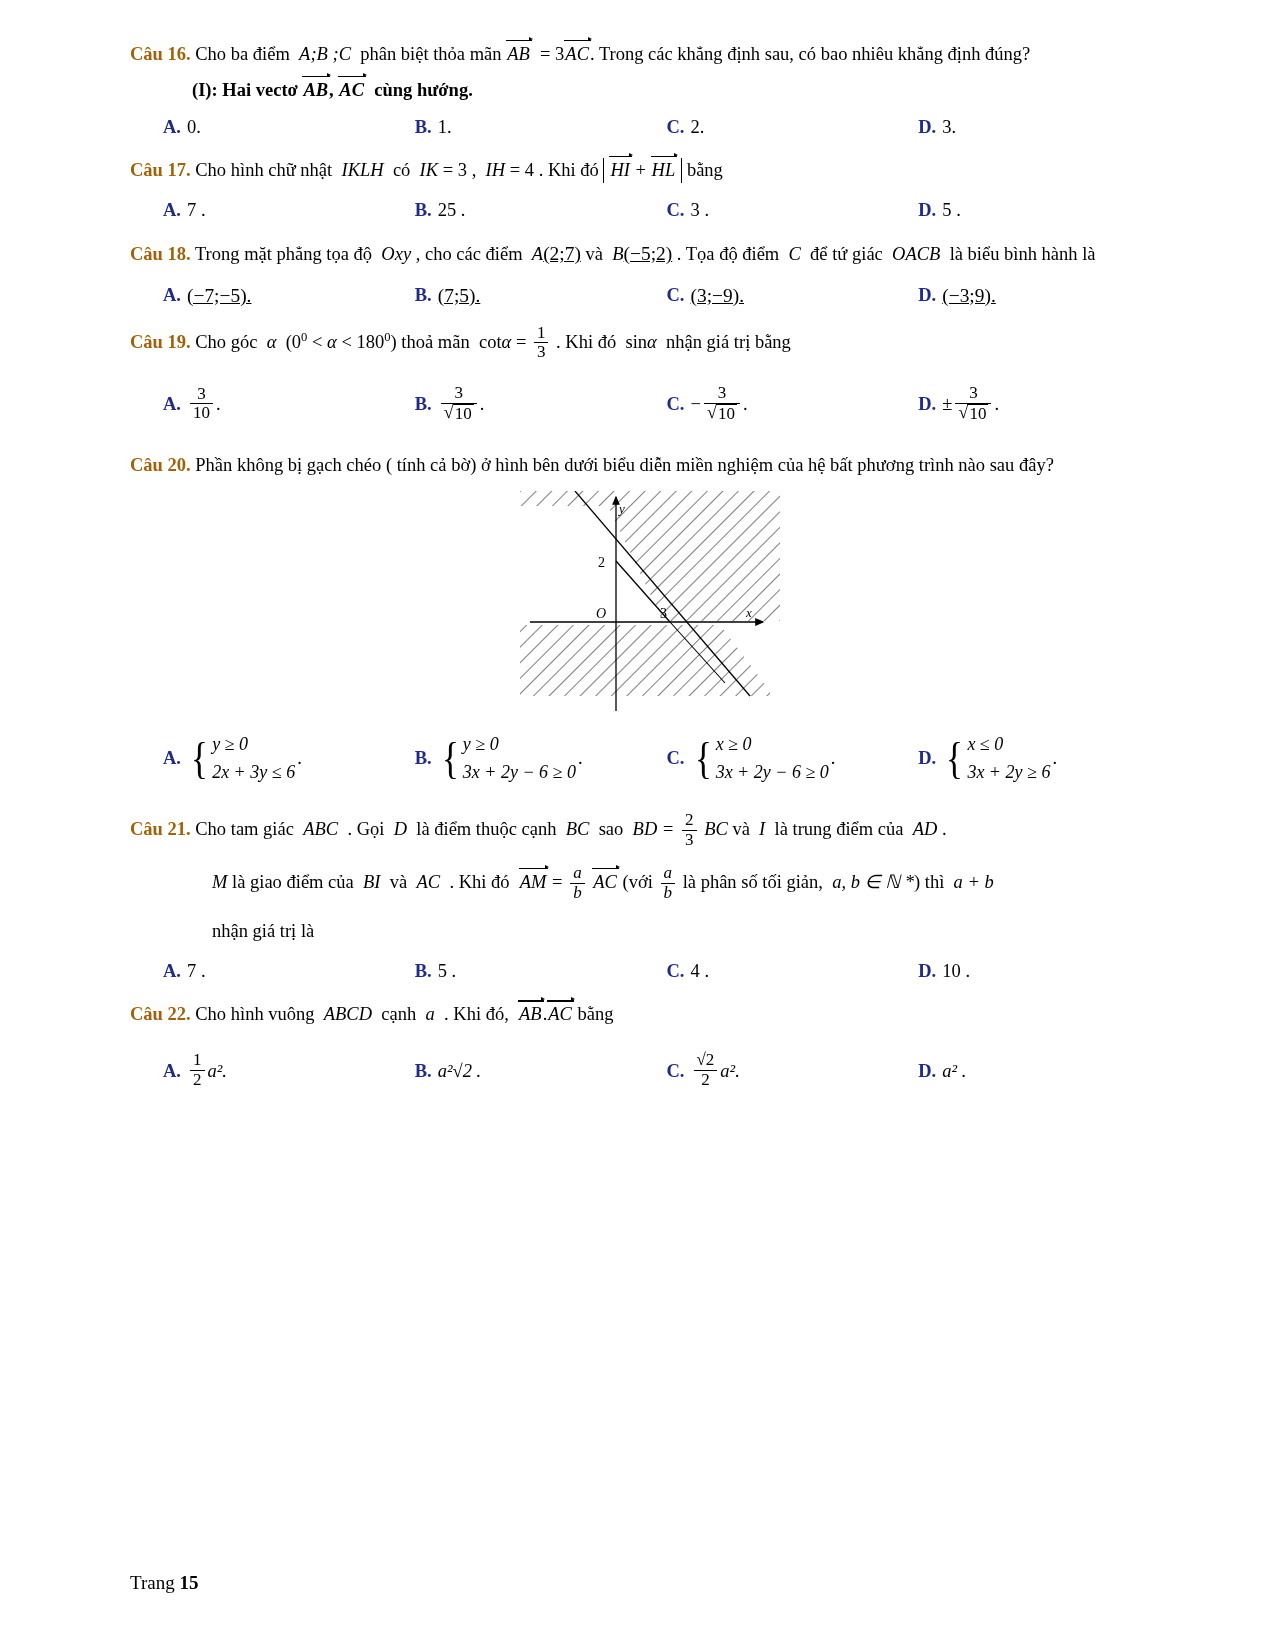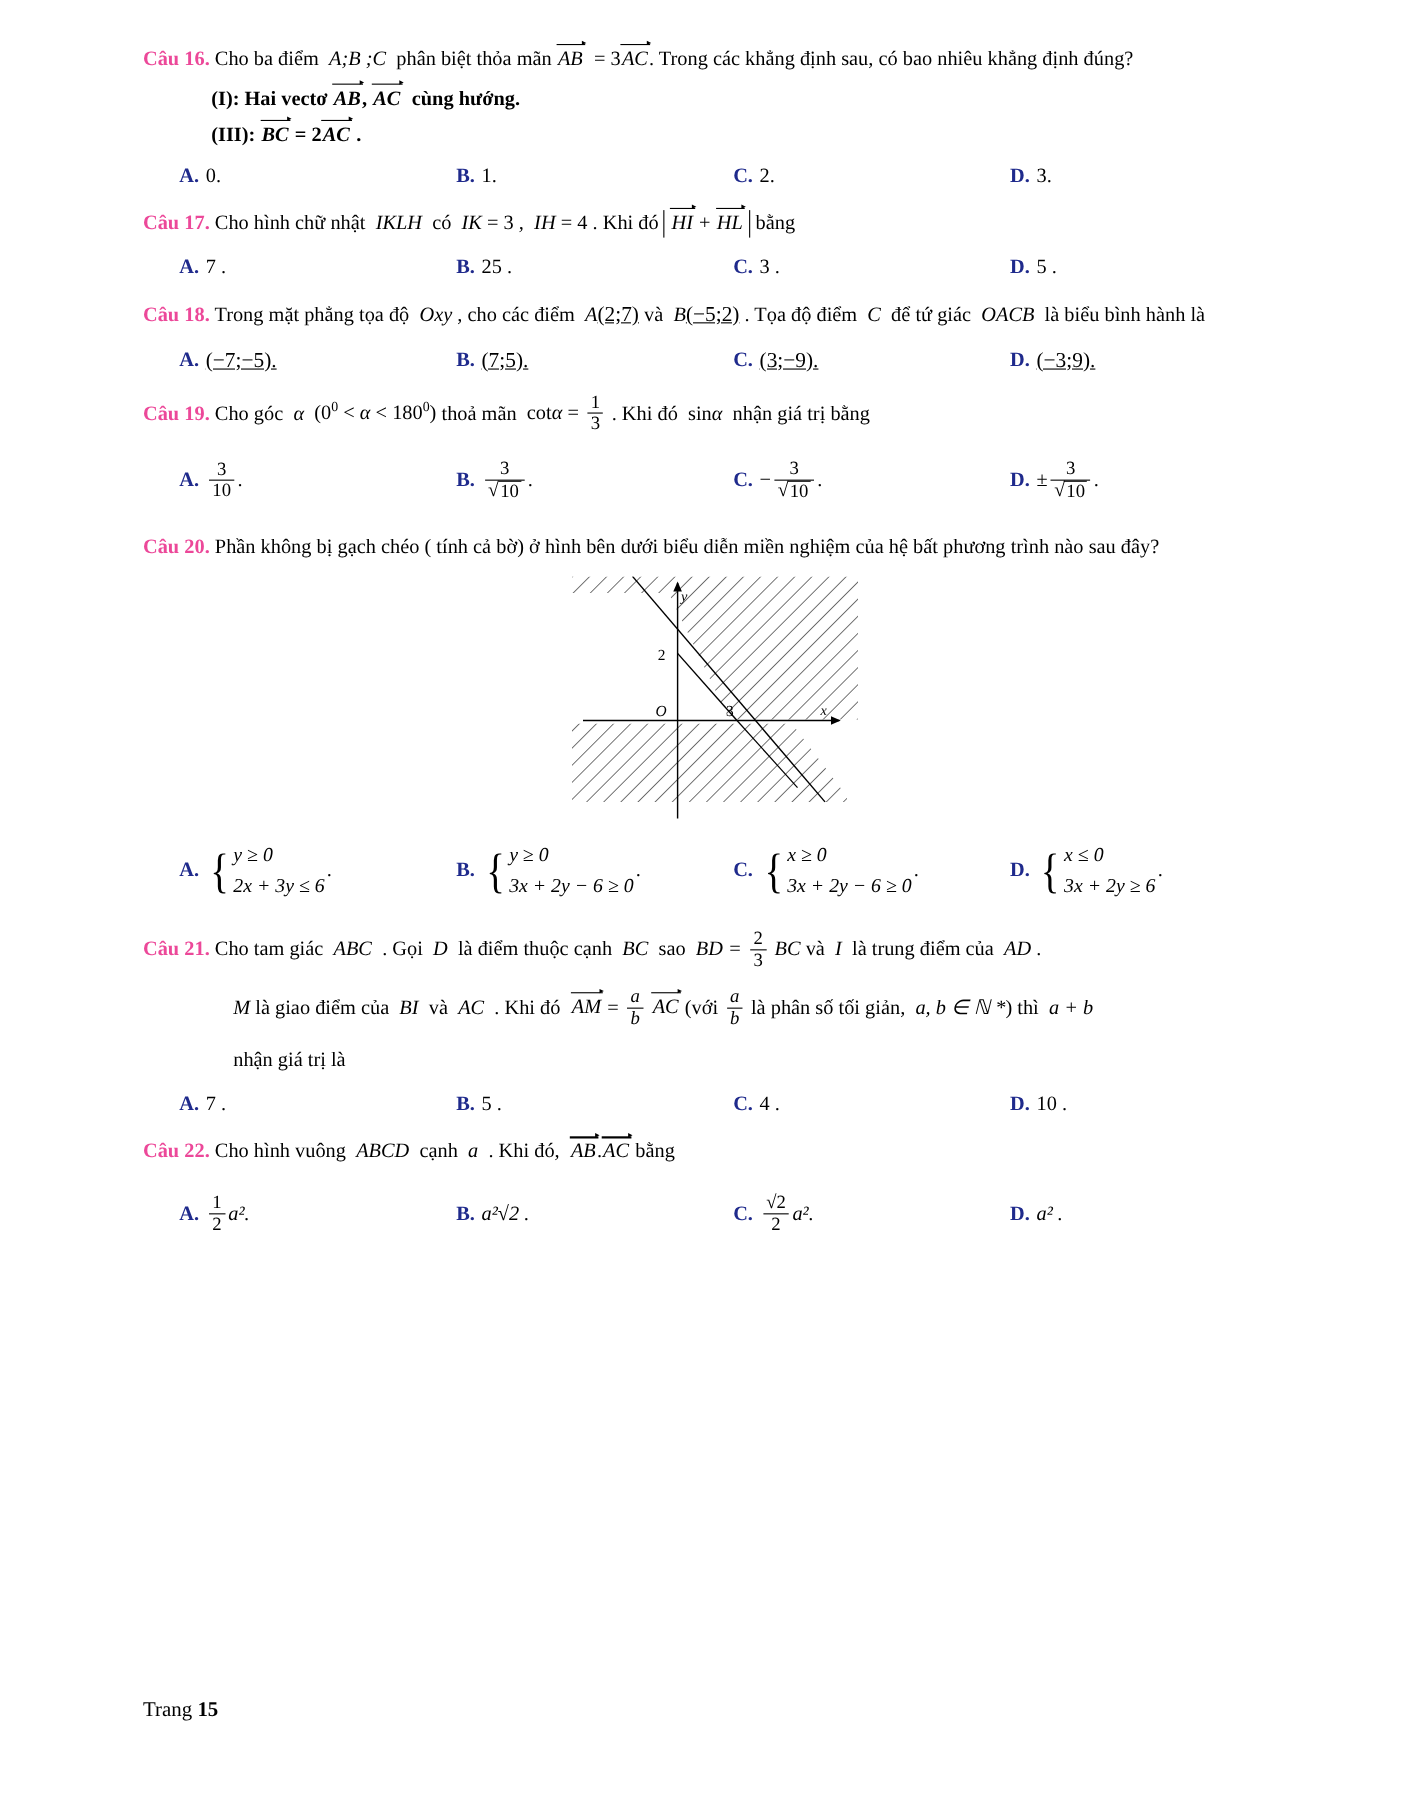--- a/index.html
+++ b/index.html
@@ -15,21 +15,21 @@
     position: relative;
   }
   .page {
     position: relative;
     width: 1275px;
     height: 1650px;
     box-sizing: border-box;
     padding: 40px 105px 0 130px;
   }
   .qnum {
-    color: #ec4899;
+    color: #a16207;
     font-weight: bold;
   }
   .question {
     margin-bottom: 4px;
   }
   .qline {
     font-size: 18.5px;
     line-height: 1.52;
     text-align: justify;
   }
@@ -146,21 +146,21 @@
   }
   .figure {
     margin: 12px auto 8px auto;
     width: 260px;
     height: 230px;
     position: relative;
   }
   .footer {
     position: absolute;
     left: 130px;
-    bottom: 84px;
+    bottom: 56px;
     font-size: 19px;
   }
   .footer b { font-weight: bold; }
   .paren { font-size: 1.05em; text-decoration: underline; }
 </style>
 </head>
 <body>
 
 <div class="page">
 
@@ -169,23 +169,20 @@
       <span class="qnum">Câu 16.</span>
       <span>Cho ba điểm</span>
       <span class="mi">&nbsp;<i>A</i>;<i>B</i> ;<i>C</i>&nbsp;</span>
       <span>phân biệt thỏa mãn</span>
       <span class="vec vecarr">AB</span>
       <span>&nbsp;=&nbsp;3</span><span class="vec vecarr">AC</span><span>.</span>
       <span>Trong các khẳng định sau, có bao nhiêu khẳng định đúng?</span>
     </div>
     <div class="sub">
       (I): Hai vectơ&nbsp;<span class="vec vecarr">AB</span>,&nbsp;<span class="vec vecarr">AC</span>&nbsp; cùng hướng.
-    </div>
-    <div class="sub">
-      (III):&nbsp;<span class="vec vecarr">BC</span>&nbsp;=&nbsp;2<span class="vec vecarr">AC</span> .
     </div>
     <div class="answers">
       <div class="ans pad">
           <span class="lbl">A.</span>
           <span>0.</span>
         </div>
       <div class="ans">
           <span class="lbl">B.</span>
           <span>1.</span>
         </div>

